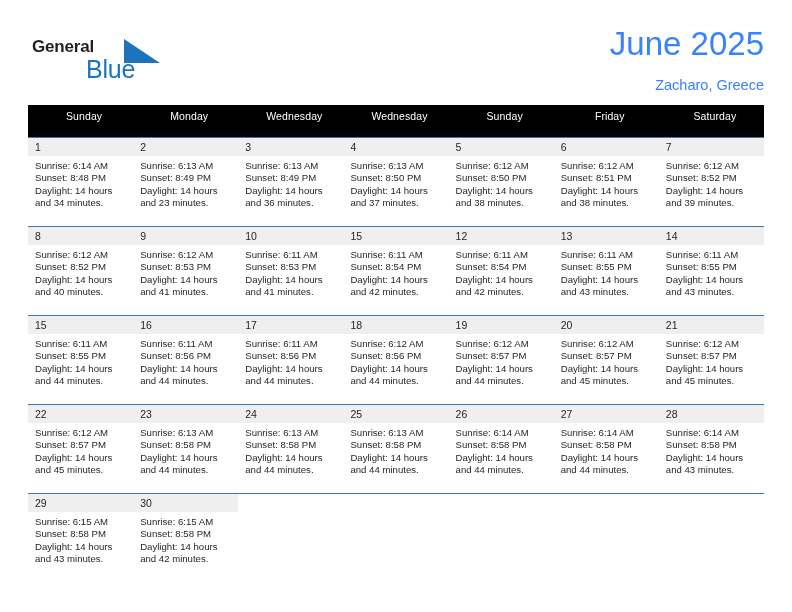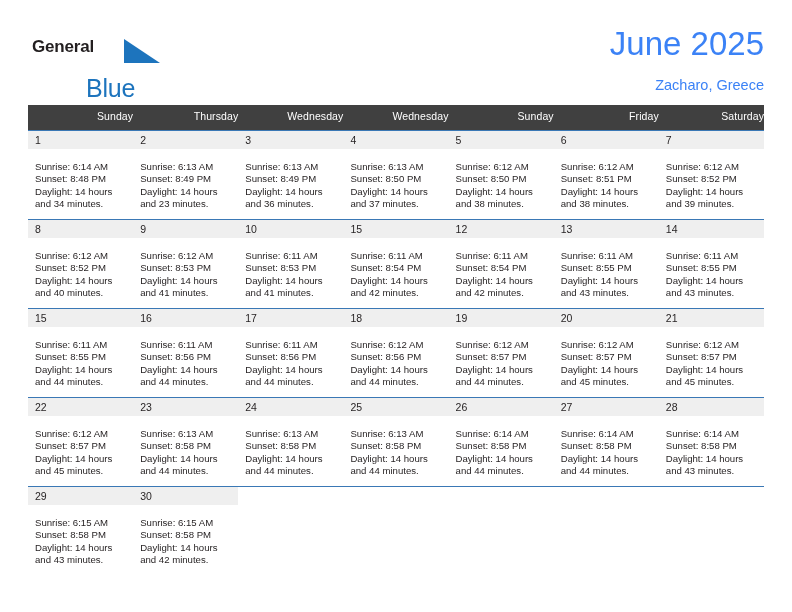--- a/index.html
+++ b/index.html
@@ -51,21 +51,20 @@
   .brand-blue {
     position: absolute;
     left: 58px;
     top: 24px;
     font-size: 25px;
     letter-spacing: -0.2px;
     color: #1d74bd;
     font-family: "Liberation Sans", sans-serif;
     font-weight: 400;
     line-height: 30px;
-    margin-top: 19px;
   }
   .brand-mark {
     position: absolute;
     left: 96px;
     top: 9px;
     width: 36px;
     height: 24px;
   }
   .title-block {
     position: absolute;
@@ -92,26 +91,26 @@
   
   .calendar {
     position: absolute;
     left: 28px;
     top: 105px;
     width: 736px;
     border-collapse: collapse;
     table-layout: fixed;
   }
   .calendar th {
-    background: #404040;
+    background: #000000;
     color: #ffffff;
     font-size: 10.5px;
     font-weight: 400;
-    text-align: right;
-    padding: 5px 0 8px 7px;
+    text-align: center;
+    padding: 5px 0 15px 7px;
     height: 11px;
     border: none;
     letter-spacing: 0.1px;
   }
   .calendar td {
     vertical-align: top;
     padding: 0;
     border: none;
     border-top: 1px solid #3a78b5;
     height: 88px;
@@ -126,21 +125,21 @@
     height: 16px;
     line-height: 16px;
     padding: 1px 0 1px 7px;
     font-size: 10.5px;
     color: #231f20;
   }
   td.empty .daynum-band {
     background: #ffffff;
   }
   .cell-lines {
-    padding: 12px 6px 0 7px;
+    padding: 4px 6px 0 7px;
     font-size: 9.6px;
     line-height: 12.4px;
     color: #231f20;
   }
   .cell-lines div {
     white-space: nowrap;
   }
 </style>
 </head>
 <body>
@@ -163,21 +162,21 @@
       <div class="cal-title">June 2025</div>
       <div class="cal-subtitle">Zacharo, Greece</div>
     </div>
 
   </div>
 
   <table class="calendar">
     <thead>
       <tr>
         <th>Sunday</th>
-        <th>Thursday</th>
+        <th>Monday</th>
         <th>Wednesday</th>
         <th>Wednesday</th>
         <th>Sunday</th>
         <th>Friday</th>
         <th>Saturday</th>
       </tr>
     </thead>
     <tbody id="calendar-body">
         <tr class="week-row">
           <td>

